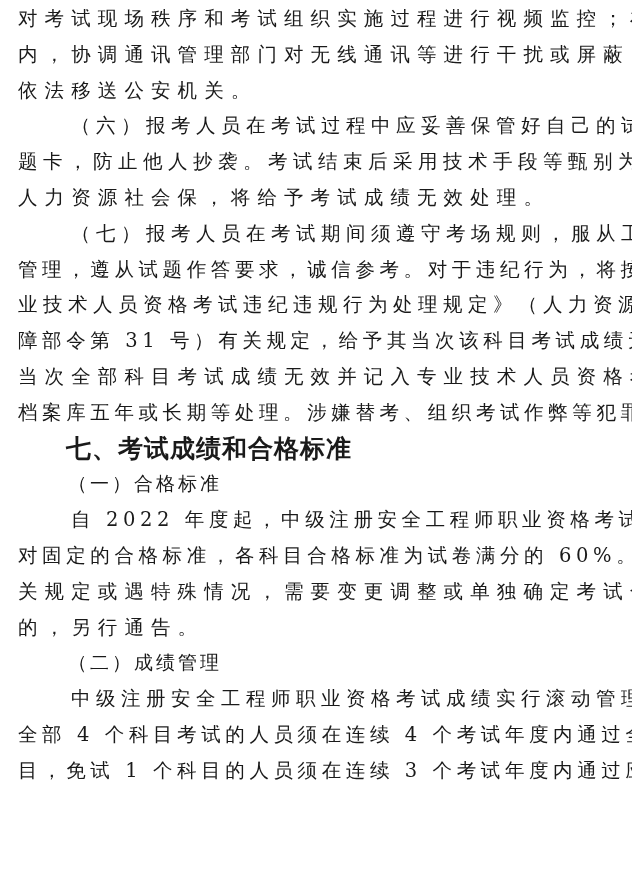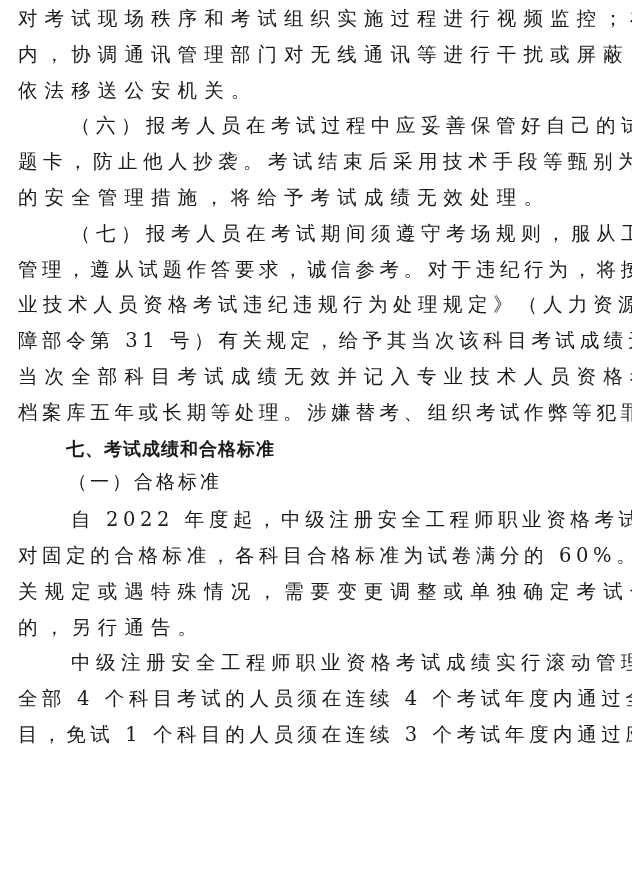--- a/index.html
+++ b/index.html
@@ -26,51 +26,52 @@
       font-family: "DejaVu Serif", "Liberation Serif", serif;
       font-size: 19.5px;
       letter-spacing: 7.1px;
       white-space: nowrap;
       overflow: visible;
     }
     .line.indent { padding-left: 53px; }
     .line.heading {
       font-family: "DejaVu Sans", "Liberation Sans", sans-serif;
       font-weight: bold;
-      font-size: 18px;
+      font-size: 25px;
       letter-spacing: 1px;
       padding-left: 48px;
     }
     .line.subheading {
-      font-family: Liberation Mono, monospace;
+      font-family: Liberation Serif, serif;
       font-size: 19px;
       letter-spacing: 3px;
       padding-left: 50px;
     }
     .tight { letter-spacing: 4.6px; }
     .tighter { letter-spacing: 5.5px; }
   </style>
 </head>
 <body>
 
 <div class="page">
   <div class="line">对考试现场秩序和考试组织实施过程进行视频监控；在必要范围</div>
   <div class="line">内，协调通讯管理部门对无线通讯等进行干扰或屏蔽；其他必要</div>
   <div class="line">依法移送公安机关。</div>
   <div class="line indent tighter">（六）报考人员在考试过程中应妥善保管好自己的试卷、答</div>
   <div class="line tighter">题卡，防止他人抄袭。考试结束后采用技术手段等甄别为雷同答</div>
-  <div class="line">的安全管理措施，将给予考试成绩无效处理。</div>
+  <div class="line">人力资源社会保，将给予考试成绩无效处理。</div>
   <div class="line indent tighter">（七）报考人员在考试期间须遵守考场规则，服从工作人员</div>
   <div class="line tight">管理，遵从试题作答要求，诚信参考。对于违纪行为，将按照《专</div>
   <div class="line tighter">业技术人员资格考试违纪违规行为处理规定》（人力资源社会保</div>
   <div class="line tight">障部令第 31 号）有关规定，给予其当次该科目考试成绩无效或</div>
   <div class="line">当次全部科目考试成绩无效并记入专业技术人员资格考试诚信</div>
   <div class="line tight">档案库五年或长期等处理。涉嫌替考、组织考试作弊等犯罪活动</div>
   <div class="line heading">七、考试成绩和合格标准</div>
   <div class="line subheading">（一）合格标准</div>
   <div class="line indent tight">自 2022 年度起，中级注册安全工程师职业资格考试实行相</div>
   <div class="line tight">对固定的合格标准，各科目合格标准为试卷满分的 60%。根据有</div>
   <div class="line">关规定或遇特殊情况，需要变更调整或单独确定考试合格标准</div>
   <div class="line">的，另行通告。</div>
+  <div class="line subheading">（二）成绩管理</div>
   <div class="line indent tighter">中级注册安全工程师职业资格考试成绩实行滚动管理，参加</div>
   <div class="line tight">全部 4 个科目考试的人员须在连续 4 个考试年度内通过全部科</div>
   <div class="line tight">目，免试 1 个科目的人员须在连续 3 个考试年度内通过应试科目，</div>
 </div>
 
 </body></html>

